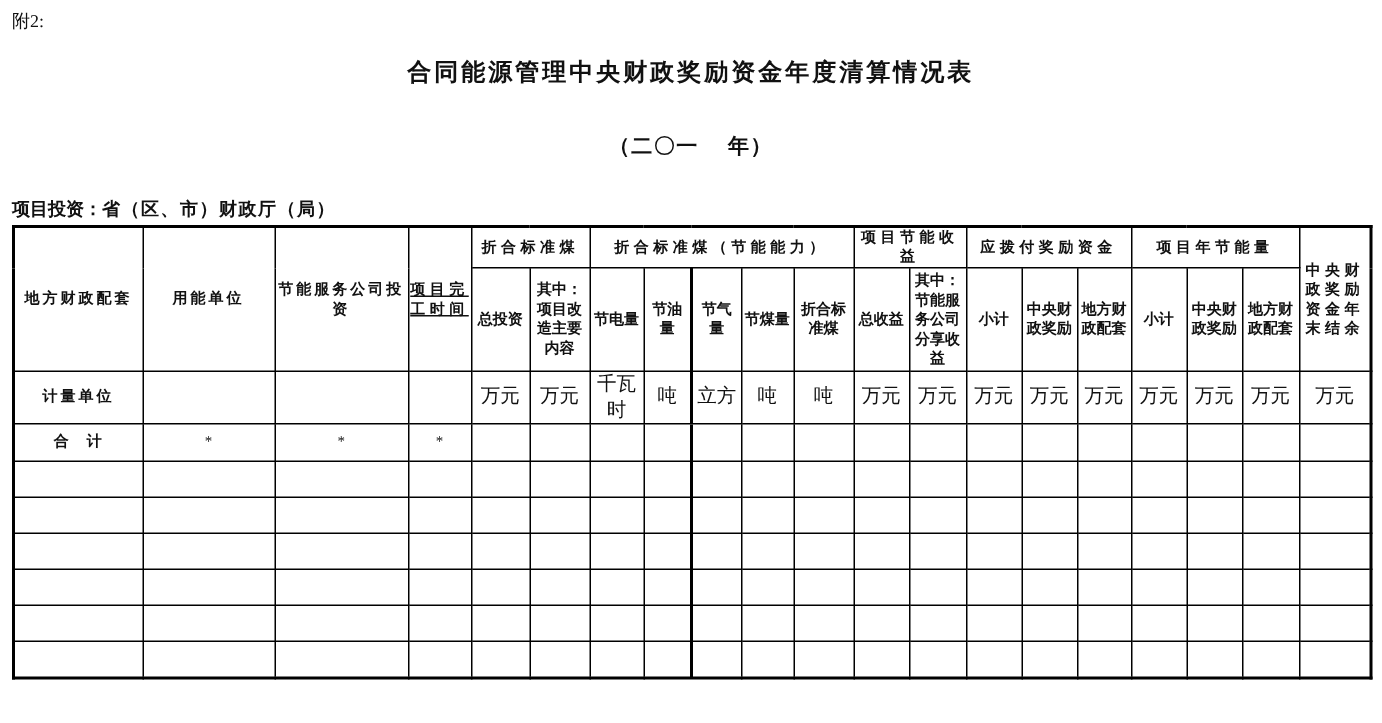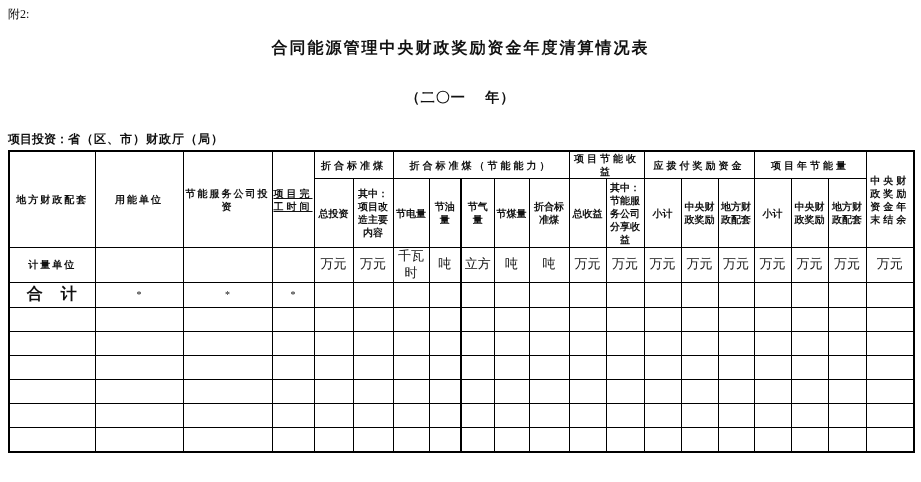--- a/index.html
+++ b/index.html
@@ -73,21 +73,21 @@
     overflow: hidden;
     font-weight: bold;
   }
   tr.hr1 th { height: 25px; letter-spacing: 3px; }
   tr.hr1 th.rowspan-head { letter-spacing: 2px; }
   tr.hr2 th { height: 68px; letter-spacing: 0; }
   th.narrow-pad { padding: 0 4px; letter-spacing: 0; text-decoration: underline; }
   th.balance-col { padding: 0 7px; letter-spacing: 0; margin-left: 16px; }
   tr.units td { height: 22px; font-weight: normal; font-size: 13px; }
   tr.units td.unit-label { font-weight: bold; font-size: 10px; letter-spacing: 2px; }
-  tr.total td { height: 24px; font-size: 16px; }
+  tr.total td { height: 24px; font-size: 10px; }
   tr.total td.total-label { letter-spacing: 1px; }
   tr.total td.star { font-weight: normal; font-size: 10px; }
   tr.empty-row td { height: 23px; }
   
   .pb { border-left-width: 2px !important; }
 </style>
 </head>
 <body>
 
 <div class="attachment">附2:</div>

